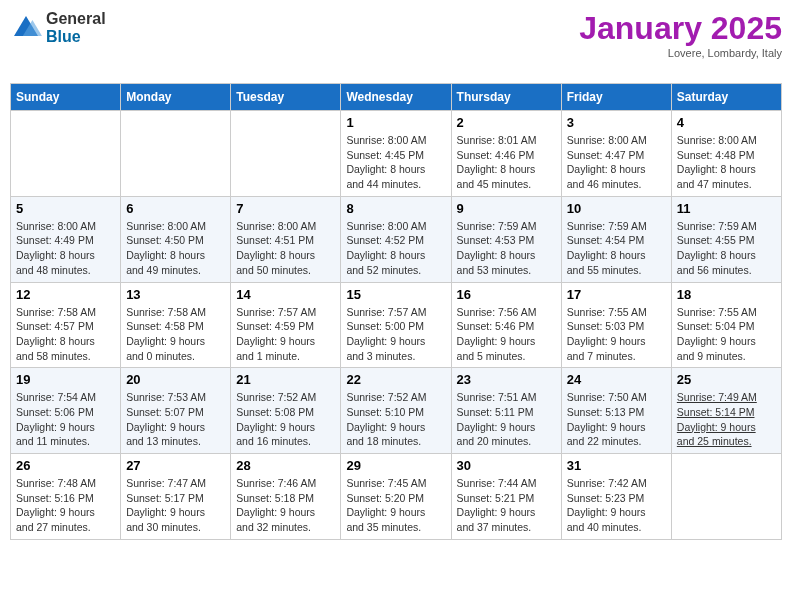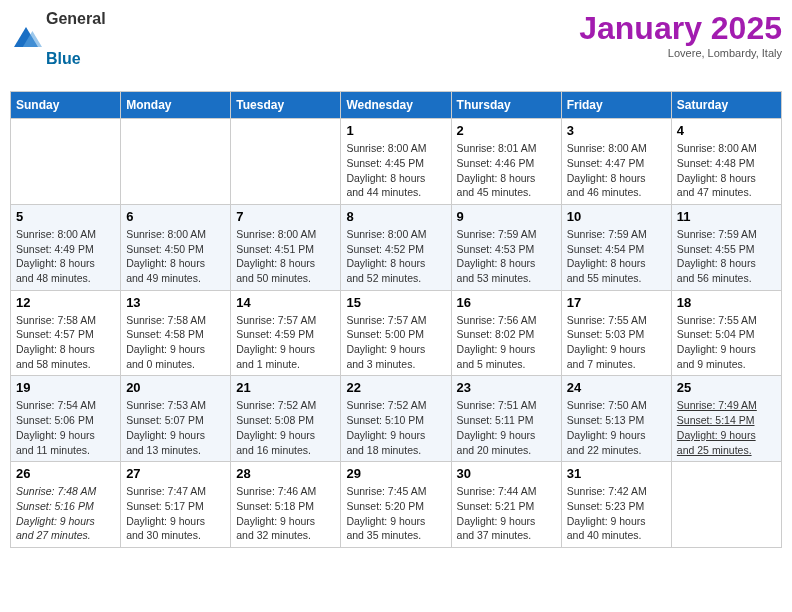--- a/index.html
+++ b/index.html
@@ -20,21 +20,20 @@
       display: flex;
       align-items: center;
       gap: 4px;
     }
     .logo-text {
       display: flex;
       flex-direction: column;
       font-size: 16px;
       font-weight: bold;
       line-height: 1.1;
-      gap: 22px;
     }
     .logo-general { color: #333; }
     .logo-blue { color: #0369a1; }
     .logo-icon {
       width: 32px;
       height: 32px;
     }
     .title-block {
       text-align: right;
     }
@@ -230,21 +229,21 @@
         <td>
           <div class="day-number">15</div>
           <div class="day-info" style="white-space: pre-line;">Sunrise: 7:57 AM
 Sunset: 5:00 PM
 Daylight: 9 hours
 and 3 minutes.</div>
         </td>
         <td>
           <div class="day-number">16</div>
           <div class="day-info" style="white-space: pre-line;">Sunrise: 7:56 AM
-Sunset: 8:02 PM
+Sunset: 5:46 PM
 Daylight: 9 hours
 and 5 minutes.</div>
         </td>
         <td>
           <div class="day-number">17</div>
           <div class="day-info" style="white-space: pre-line;">Sunrise: 7:55 AM
 Sunset: 5:03 PM
 Daylight: 9 hours
 and 7 minutes.</div>
         </td>
@@ -303,21 +302,21 @@
           <div class="day-number">25</div>
           <div class="day-info" style="white-space: pre-line; text-decoration: underline;">Sunrise: 7:49 AM
 Sunset: 5:14 PM
 Daylight: 9 hours
 and 25 minutes.</div>
         </td>
       </tr>
       <tr class="row-norm">
         <td>
           <div class="day-number">26</div>
-          <div class="day-info" style="white-space: pre-line; font-style: italic;">Sunrise: 7:48 AM
+          <div class="day-info" style="white-space: pre-line;">Sunrise: 7:48 AM
 Sunset: 5:16 PM
 Daylight: 9 hours
 and 27 minutes.</div>
         </td>
         <td>
           <div class="day-number">27</div>
           <div class="day-info" style="white-space: pre-line;">Sunrise: 7:47 AM
 Sunset: 5:17 PM
 Daylight: 9 hours
 and 30 minutes.</div>

